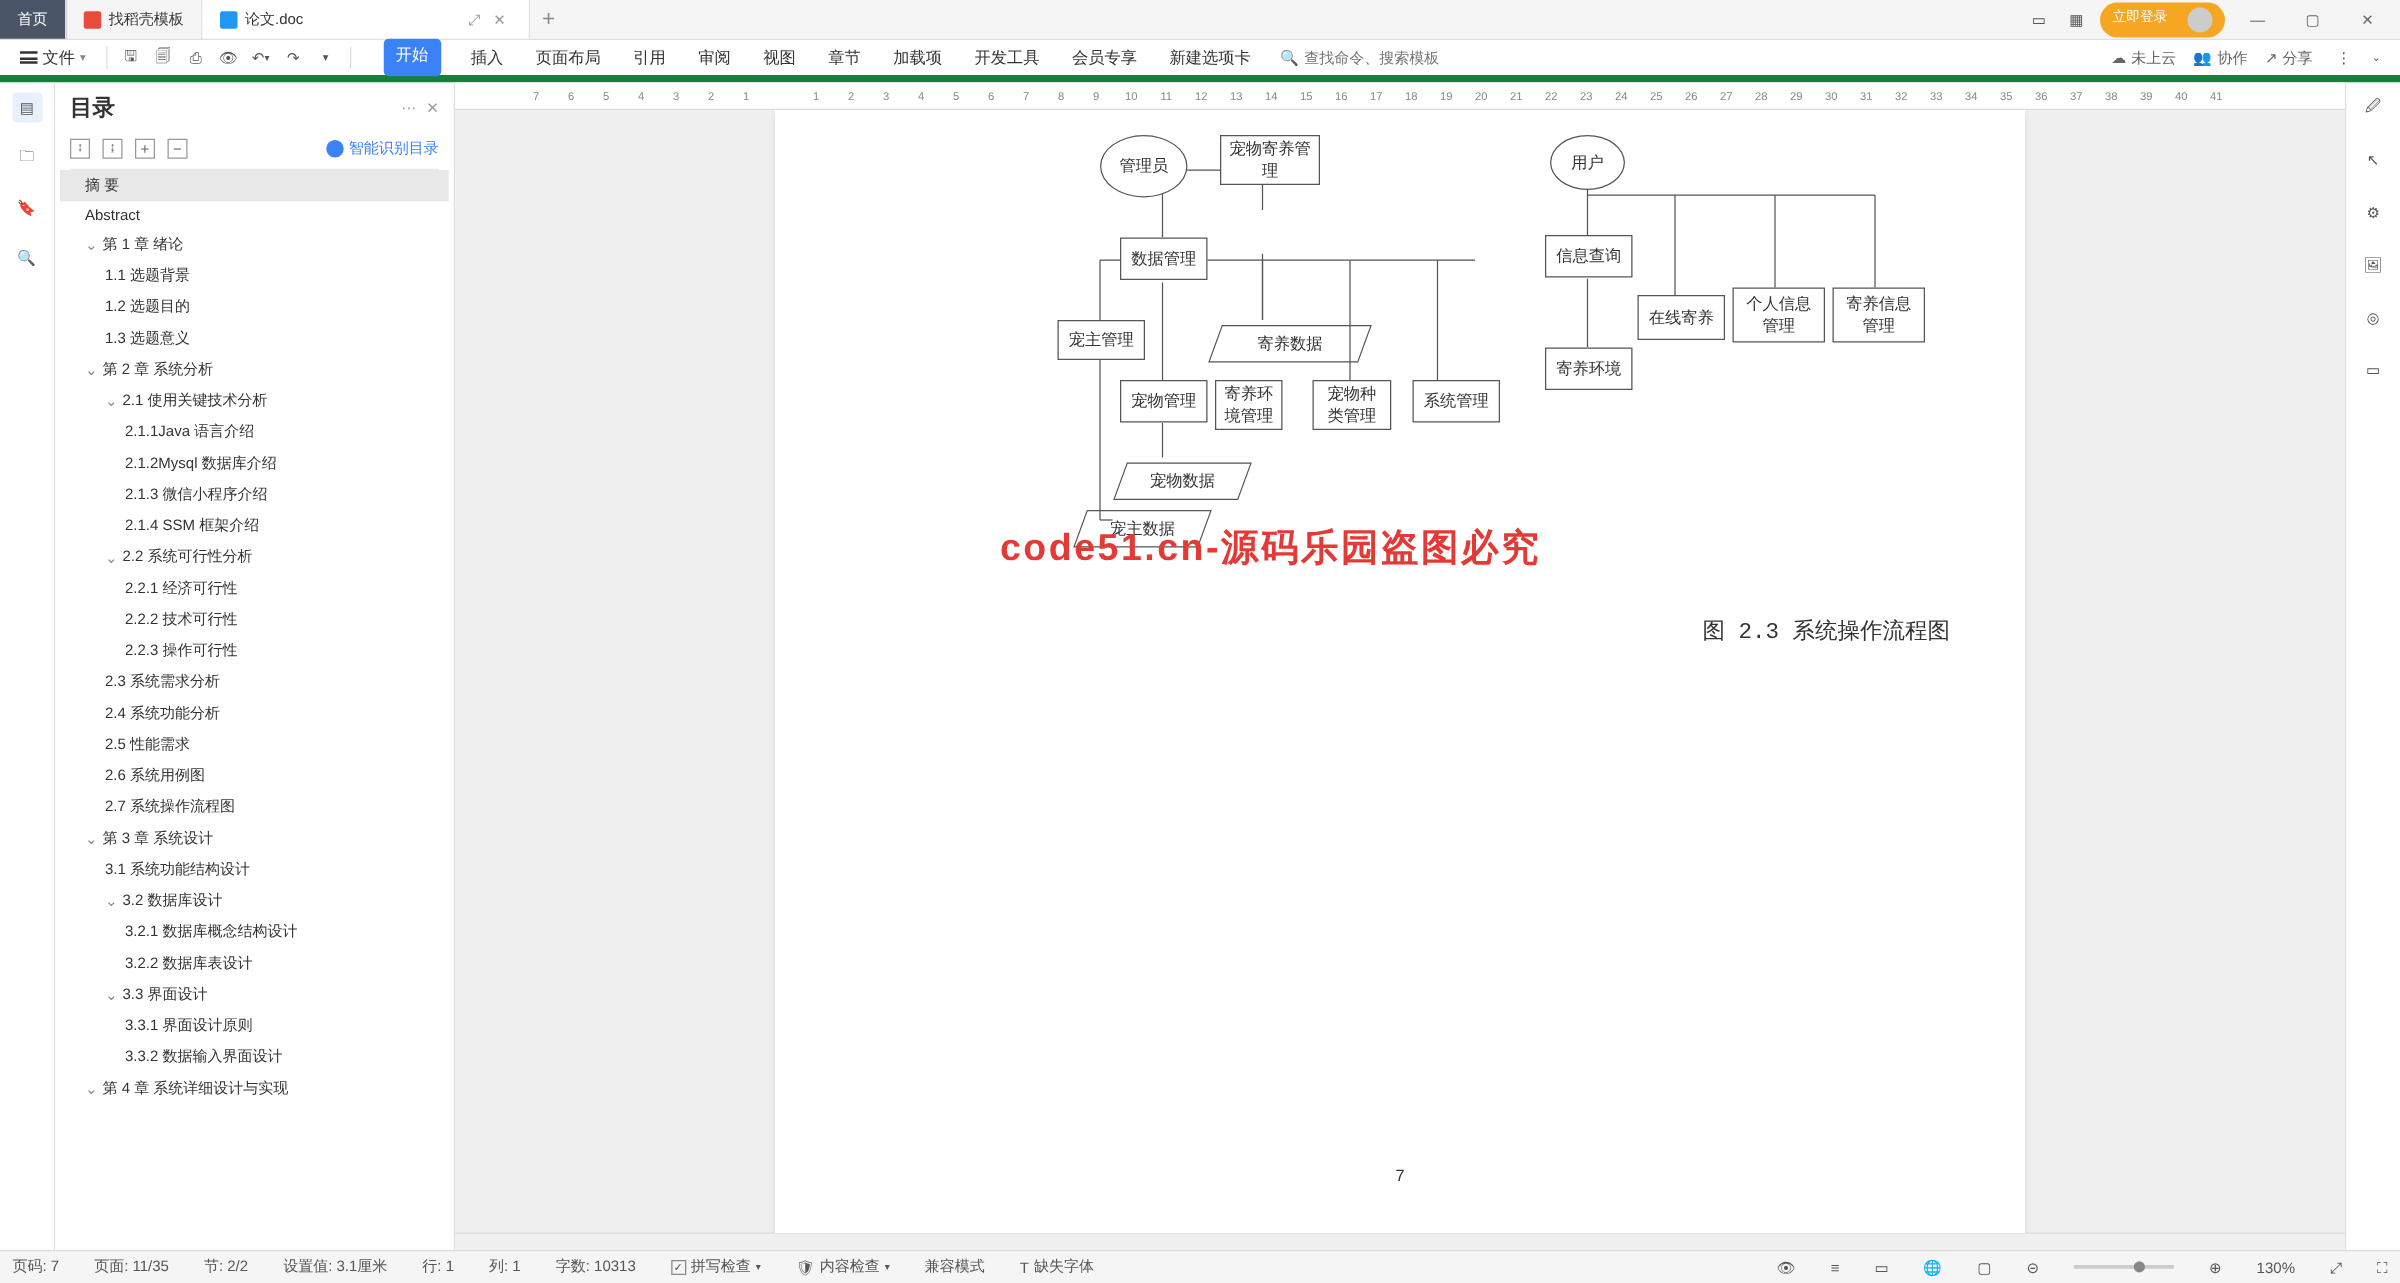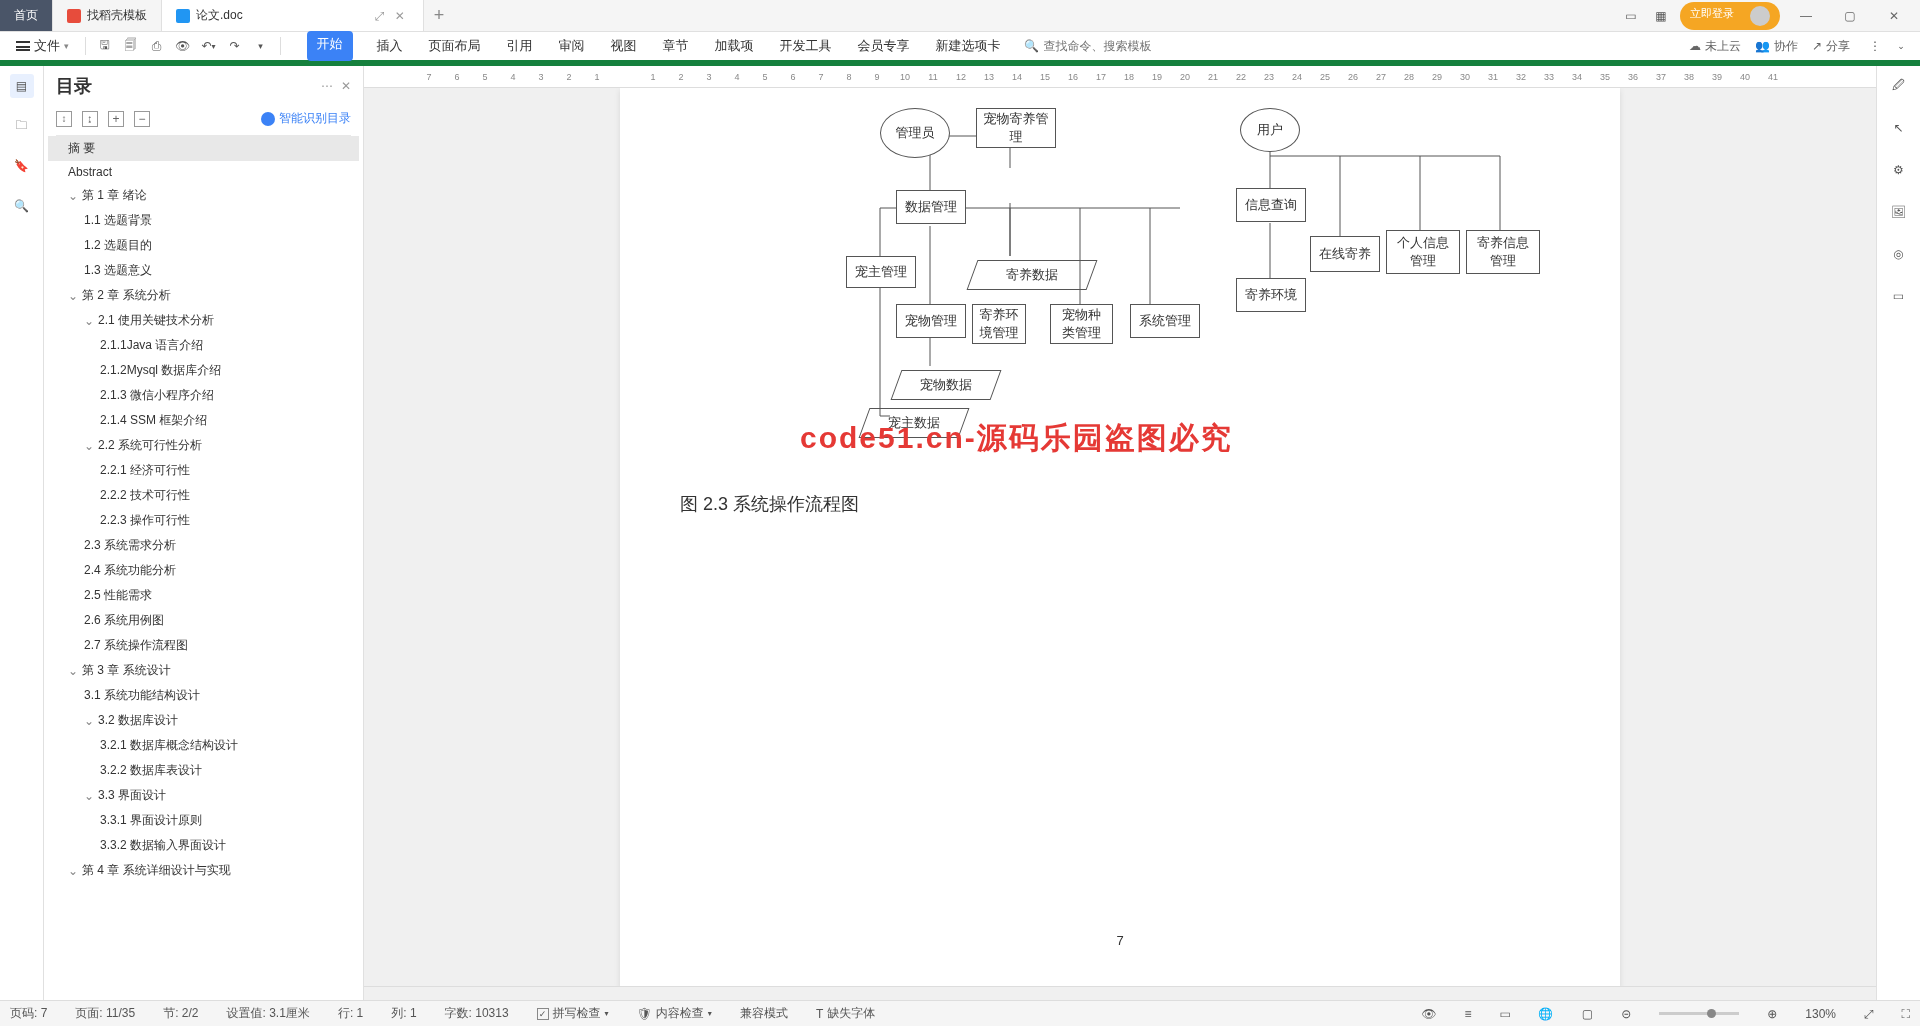--- a/index.html
+++ b/index.html
@@ -70,21 +70,21 @@
 .canvas{flex:1;overflow:auto;position:relative;}
 .page{width:1000px;min-height:900px;background:#fff;margin:0 auto;box-shadow:0 2px 6px rgba(0,0,0,.1);position:relative;padding:20px 60px 40px;}
 .flowchart{position:relative;width:880px;height:360px;}
 .node{position:absolute;border:1px solid #555;background:#fff;font-size:13px;display:flex;align-items:center;justify-content:center;text-align:center;padding:4px 6px;}
 .node.circle{border-radius:50%;}
 .node.rhomb{transform:rotate(0);background:transparent;border:none;}
 .rhomb-inner{width:120px;height:30px;display:flex;align-items:center;justify-content:center;transform:skewX(-20deg);border:1px solid #555;}
 .rhomb-inner span{transform:skewX(20deg);}
 svg.lines{position:absolute;inset:0;width:100%;height:100%;pointer-events:none;}
 .watermark{position:absolute;left:120px;top:310px;font-size:30px;color:#e53935;font-weight:bold;letter-spacing:2px;}
-.caption{text-align:left;font-size:18px;font-family:Liberation Sans, sans-serif;margin-top:24px;}
+.caption{text-align:right;font-size:18px;font-family:Liberation Mono, monospace;margin-top:24px;}
 .pagenum{position:absolute;bottom:40px;left:0;right:0;text-align:center;font-size:13px;}
 .hscroll{height:14px;background:#f0f0f0;border-top:1px solid #ddd;}
 
 
 .rightbar{width:44px;background:#fff;border-left:1px solid #e0e0e0;display:flex;flex-direction:column;align-items:center;padding-top:8px;gap:18px;}
 .rightbar .rb{width:24px;height:24px;display:flex;align-items:center;justify-content:center;color:#555;cursor:pointer;}
 
 
 .status{height:26px;background:#f5f5f5;border-top:1px solid #ddd;display:flex;align-items:center;padding:0 10px;gap:28px;font-size:12px;color:#555;}
 .status-spacer{flex:1;}

